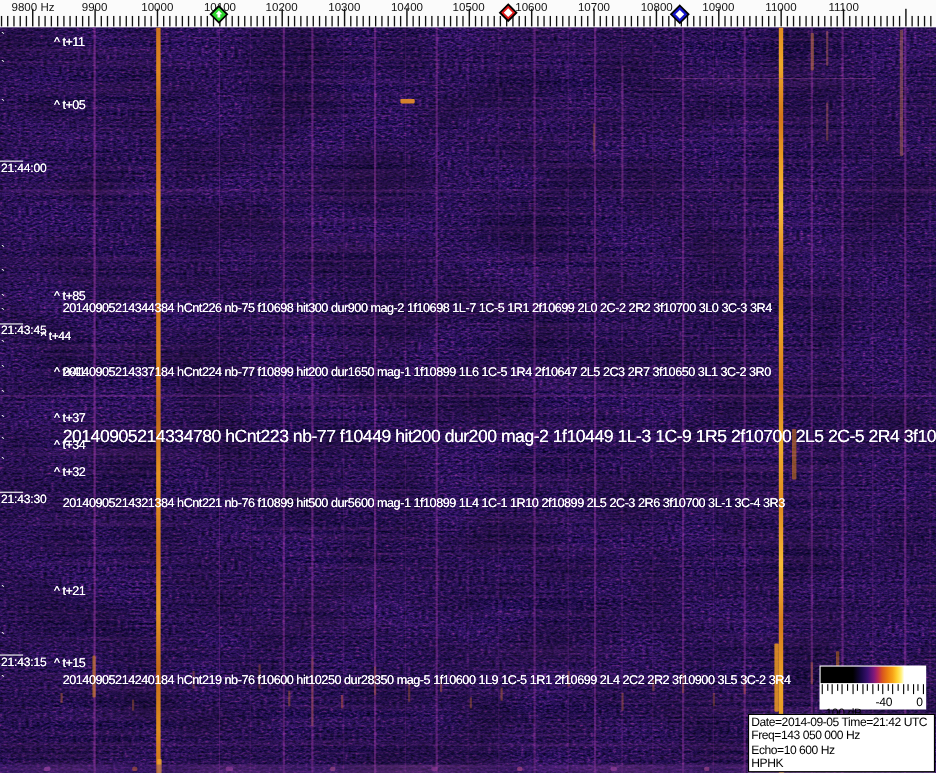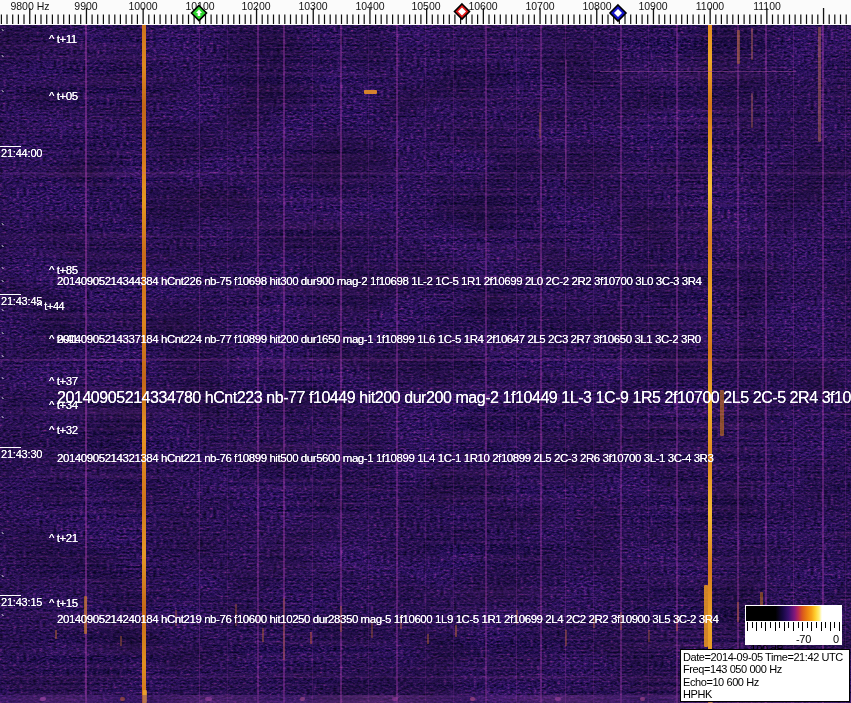--- a/index.html
+++ b/index.html
@@ -283,21 +283,21 @@
     <div style="position:absolute;left:470px;top:672px;width:5px;height:4px;background:#c05888;opacity:0.55;border-radius:2px"></div>
     <div style="position:absolute;left:555px;top:672px;width:6px;height:4px;background:#aa4aaa;opacity:0.55;border-radius:2px"></div>
     <div style="position:absolute;left:640px;top:672px;width:5px;height:4px;background:#b05090;opacity:0.55;border-radius:2px"></div>
     <div style="position:absolute;left:760px;top:672px;width:6px;height:4px;background:#a848a8;opacity:0.55;border-radius:2px"></div>
     <div style="position:absolute;left:830px;top:672px;width:5px;height:4px;background:#b85098;opacity:0.55;border-radius:2px"></div>
 <div style="position:absolute;left:49px;top:8px;color:#fff;font-size:11.5px;letter-spacing:-0.44px;white-space:pre;text-shadow:0 0 0.6px #fff">^ t+11</div>
     <div style="position:absolute;left:49px;top:65px;color:#fff;font-size:11.5px;letter-spacing:-0.44px;white-space:pre;text-shadow:0 0 0.6px #fff">^ t+05</div>
     <div style="position:absolute;left:0px;top:121px;width:21px;height:1px;background:#fff"></div>
     <div style="position:absolute;left:1px;top:122px;color:#fff;font-size:11px;letter-spacing:-0.2px;white-space:pre;text-shadow:0 0 0.6px #fff">21:44:00</div>
     <div style="position:absolute;left:49px;top:239px;color:#fff;font-size:11.5px;letter-spacing:-0.44px;white-space:pre;text-shadow:0 0 0.6px #fff">^ t+85</div>
-    <div style="position:absolute;left:57px;top:250px;color:#fff;font-size:11.5px;letter-spacing:-0.44px;white-space:pre;text-shadow:0 0 0.6px #fff">20140905214344384 hCnt226 nb-75 f10698 hit300 dur900 mag-2 1f10698 1L-2 1C-5 1R1 2f10699 2L0 2C-2 2R2 3f10700 3L0 3C-3 3R4</div>
+    <div style="position:absolute;left:57px;top:250px;color:#fff;font-size:11.5px;letter-spacing:-0.44px;white-space:pre;text-shadow:0 0 0.6px #fff">20140905214344384 hCnt226 nb-75 f10698 hit300 dur900 mag-2 1f10698 1L-7 1C-5 1R1 2f10699 2L0 2C-2 2R2 3f10700 3L0 3C-3 3R4</div>
     <div style="position:absolute;left:0px;top:269px;width:21px;height:1px;background:#fff"></div>
     <div style="position:absolute;left:1px;top:270px;color:#fff;font-size:11px;letter-spacing:-0.2px;white-space:pre;text-shadow:0 0 0.6px #fff">21:43:45</div>
     <div style="position:absolute;left:37px;top:275px;color:#fff;font-size:11px;letter-spacing:-0.44px;white-space:pre;text-shadow:0 0 0.6px #fff">^ t+44</div>
     <div style="position:absolute;left:49px;top:308px;color:#fff;font-size:11.5px;letter-spacing:-0.44px;white-space:pre;text-shadow:0 0 0.6px #fff">^ t+41</div>
     <div style="position:absolute;left:57px;top:308px;color:#fff;font-size:11.5px;letter-spacing:-0.44px;white-space:pre;text-shadow:0 0 0.6px #fff">20140905214337184 hCnt224 nb-77 f10899 hit200 dur1650 mag-1 1f10899 1L6 1C-5 1R4 2f10647 2L5 2C3 2R7 3f10650 3L1 3C-2 3R0</div>
     <div style="position:absolute;left:49px;top:350px;color:#fff;font-size:11.5px;letter-spacing:-0.44px;white-space:pre;text-shadow:0 0 0.6px #fff">^ t+37</div>
     <div style="position:absolute;left:57px;top:364px;color:#fff;font-size:16px;letter-spacing:-0.44px;white-space:pre;text-shadow:0 0 0.6px #fff">20140905214334780 hCnt223 nb-77 f10449 hit200 dur200 mag-2 1f10449 1L-3 1C-9 1R5 2f10700 2L5 2C-5 2R4 3f10400 3L5 3C-2 3R9</div>
     <div style="position:absolute;left:49px;top:374px;color:#fff;font-size:11.5px;letter-spacing:-0.44px;white-space:pre;text-shadow:0 0 0.6px #fff">^ t+34</div>
     <div style="position:absolute;left:49px;top:399px;color:#fff;font-size:11.5px;letter-spacing:-0.44px;white-space:pre;text-shadow:0 0 0.6px #fff">^ t+32</div>
     <div style="position:absolute;left:0px;top:422px;width:21px;height:1px;background:#fff"></div>
@@ -343,19 +343,19 @@
     <div style="position:absolute;left:57.2px;top:17px;width:1px;height:9px;background:#000"></div>
     <div style="position:absolute;left:61.8px;top:17px;width:1px;height:6px;background:#000"></div>
     <div style="position:absolute;left:66.4px;top:17px;width:1px;height:9px;background:#000"></div>
     <div style="position:absolute;left:71.0px;top:17px;width:1px;height:6px;background:#000"></div>
     <div style="position:absolute;left:75.6px;top:17px;width:1px;height:9px;background:#000"></div>
     <div style="position:absolute;left:80.2px;top:17px;width:1px;height:6px;background:#000"></div>
     <div style="position:absolute;left:84.8px;top:17px;width:1px;height:9px;background:#000"></div>
     <div style="position:absolute;left:89.4px;top:17px;width:1px;height:6px;background:#000"></div>
     <div style="position:absolute;left:94.0px;top:17px;width:1px;height:9px;background:#000"></div>
   <div style="position:absolute;left:2px;top:38px;color:#000;font-size:11px;letter-spacing:-0.3px">-100 dB</div>
-  <div style="position:absolute;left:51px;top:28px;color:#000;font-size:11px;letter-spacing:-0.3px">-70</div>
+  <div style="position:absolute;left:51px;top:28px;color:#000;font-size:11px;letter-spacing:-0.3px">-40</div>
   <div style="position:absolute;right:3px;top:28px;color:#000;font-size:11px">0</div>
 </div>
 
 <div style="position:absolute;left:680px;top:649px;width:170px;height:53px;background:#fff;border:1px solid #000;box-sizing:border-box;color:#000;font-size:11px;letter-spacing:-0.42px;line-height:12.4px;padding:1px 0 0 2px;white-space:pre">Date=2014-09-05 Time=21:42 UTC
 Freq=143 050 000 Hz
 Echo=10 600 Hz
 HPHK</div>
 </body></html>

